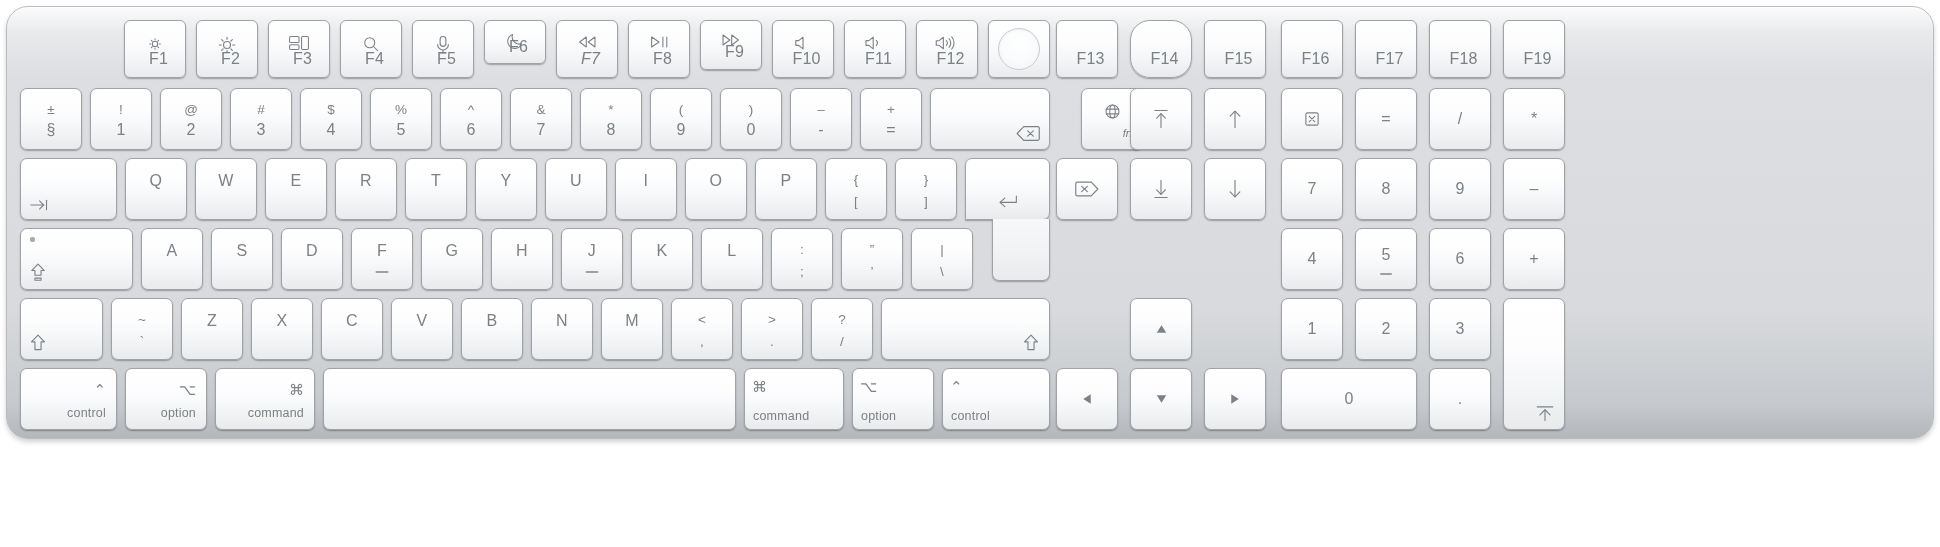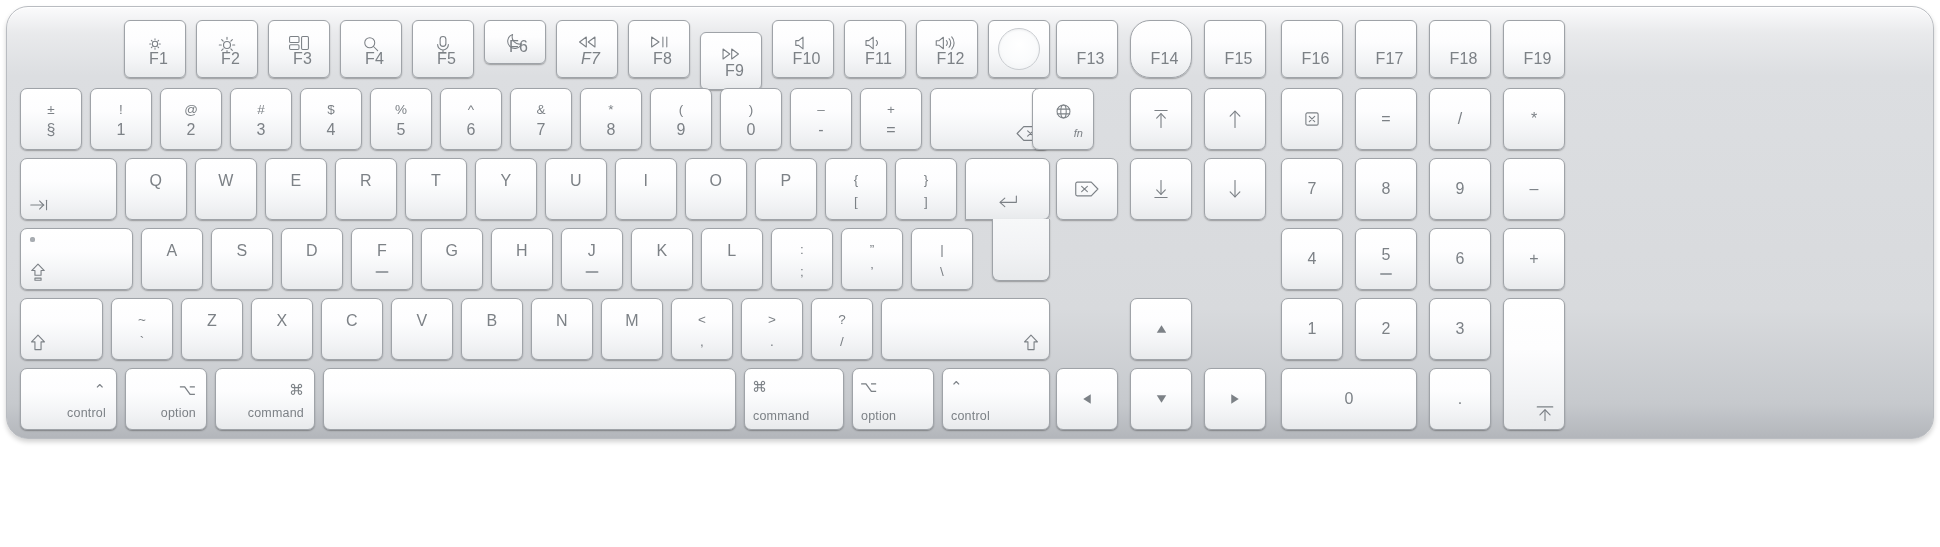--- a/index.html
+++ b/index.html
@@ -196,21 +196,21 @@
       <svg width="26" height="16" viewBox="0 0 30 18" style="margin:0 auto;">
           <g class="ic">
         <path d="M6.5 3.2L15 9l-8.5 5.8z"></path>
             <path d="M19.5 3.4v11.2M24 3.4v11.2"></path>
       </g>
         </svg>
     </span>
     <span class="bc fnlabel">F8</span>
   </div>
 
-  <div class="key small" style="left:700px;top:32px;width:62px;height:58px;">
+  <div class="key small" style="left:700px;top:20px;width:62px;height:50px;">
     <span class="tc">
       <svg width="26" height="16" viewBox="0 0 30 18" style="margin:0 auto;">
           <g class="ic">
         <path d="M5.8 3.2L13.6 9l-7.8 5.8z"></path>
             <path d="M15.8 3.2L23.6 9l-7.8 5.8z"></path>
       </g>
         </svg>
     </span>
     <span class="bc fnlabel">F9</span>
   </div>
@@ -332,21 +332,21 @@
     <span class="br">
       <svg width="24" height="17" viewBox="0 0 26 18">
           <g class="ic">
         <path d="M8.4 1.6h15.2a1.6 1.6 0 0 1 1.6 1.6v11.6a1.6 1.6 0 0 1-1.6 1.6H8.4L1.2 9z"></path>
         <path d="M12.6 6.2l6.2 5.6M18.8 6.2l-6.2 5.6"></path>
       </g>
         </svg>
     </span>
   </div>
 
-  <div class="key" style="left:1032px;top:88px;width:62px;height:62px;font-style:italic;">
+  <div class="key" style="left:1081px;top:88px;width:62px;height:62px;font-style:italic;">
     <span class="tc">
       <svg width="17" height="17" viewBox="0 0 20 20" style="margin:0 auto;">
           <g class="ic">
         <circle cx="10" cy="10" r="7.6"></circle>
         <ellipse cx="10" cy="10" rx="3.2" ry="7.6"></ellipse>
         <path d="M2.7 7.2h14.6M2.7 12.8h14.6"></path>
       </g>
         </svg>
     </span>
     <span class="brc tiny">fn</span>

